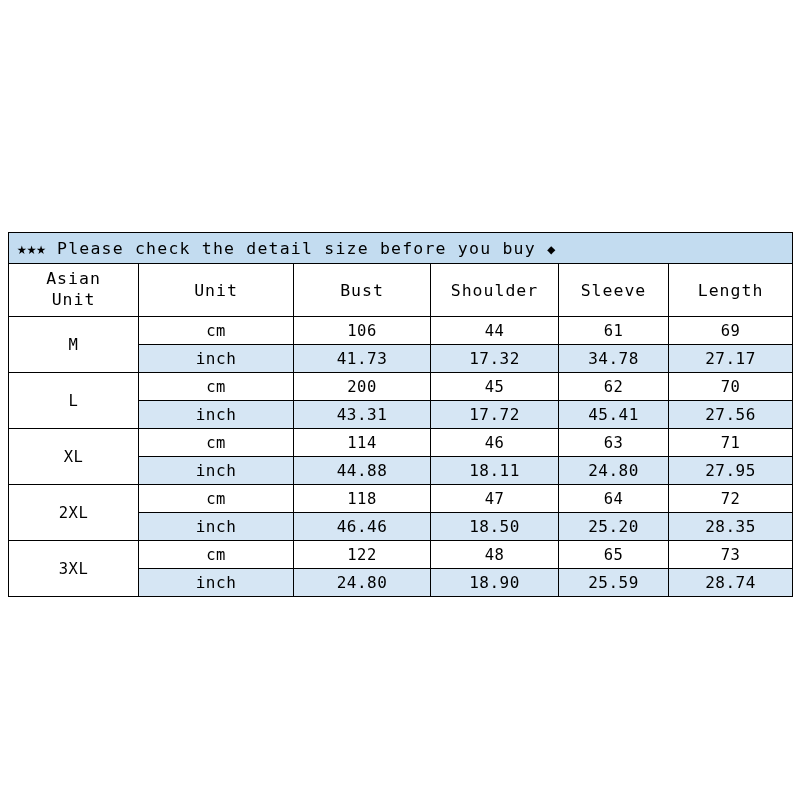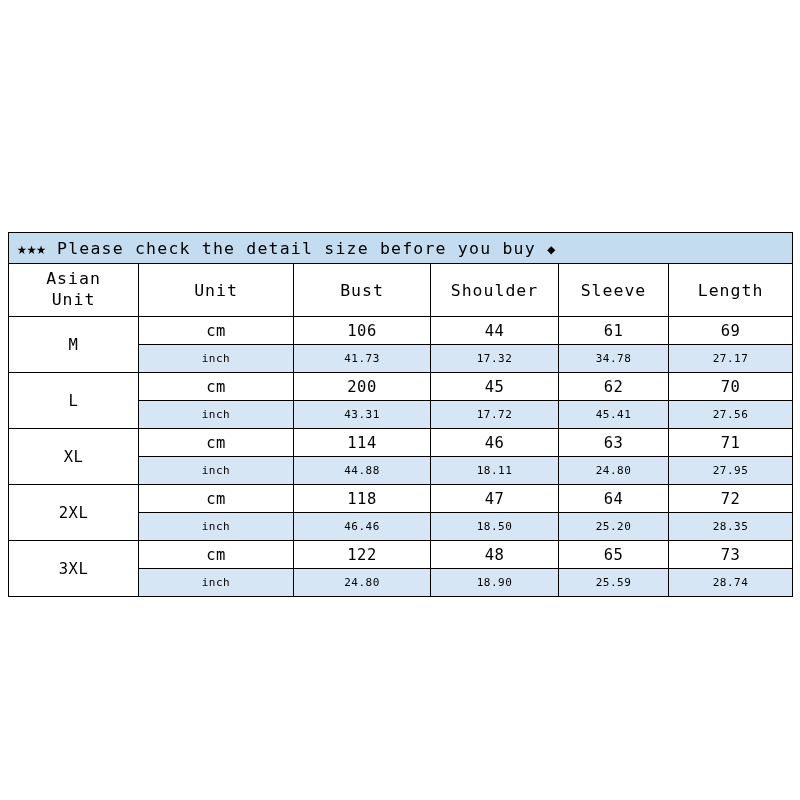--- a/index.html
+++ b/index.html
@@ -66,21 +66,21 @@
   }
   .row-cm td {
     height: 27px;
     background: #ffffff;
     font-size: 15.5px;
     letter-spacing: 0.5px;
   }
   .row-inch td {
     height: 27px;
     background: #d6e6f4;
-    font-size: 11px;
+    font-size: 16px;
     letter-spacing: 0.5px;
   }
   .unit-cell {
     font-size: 15.5px;
     letter-spacing: 0.5px;
   }
 </style>
 </head>
 <body>
 

